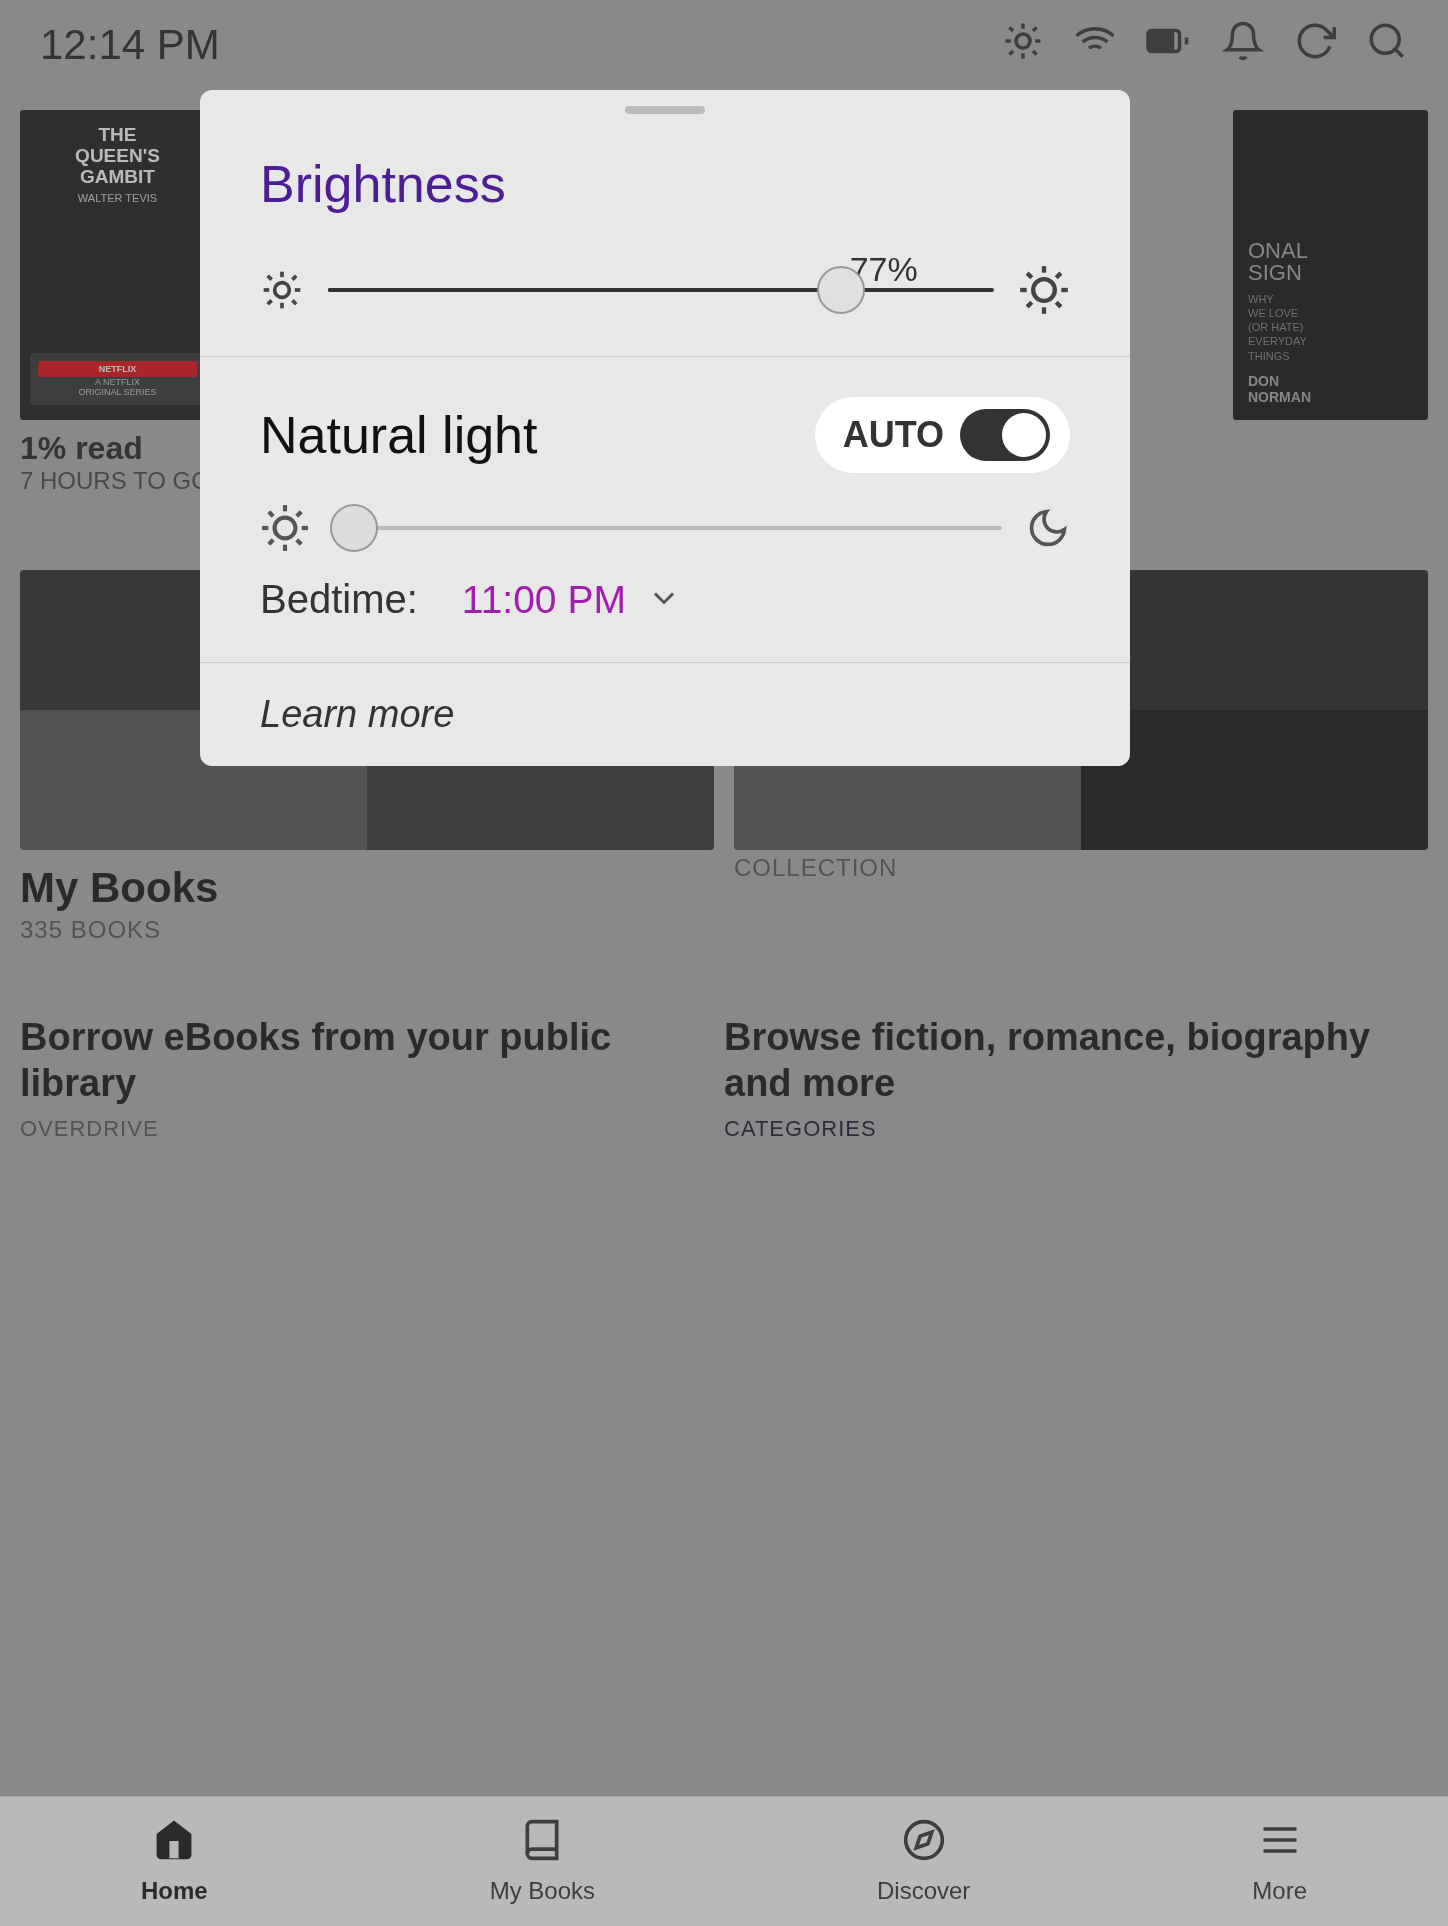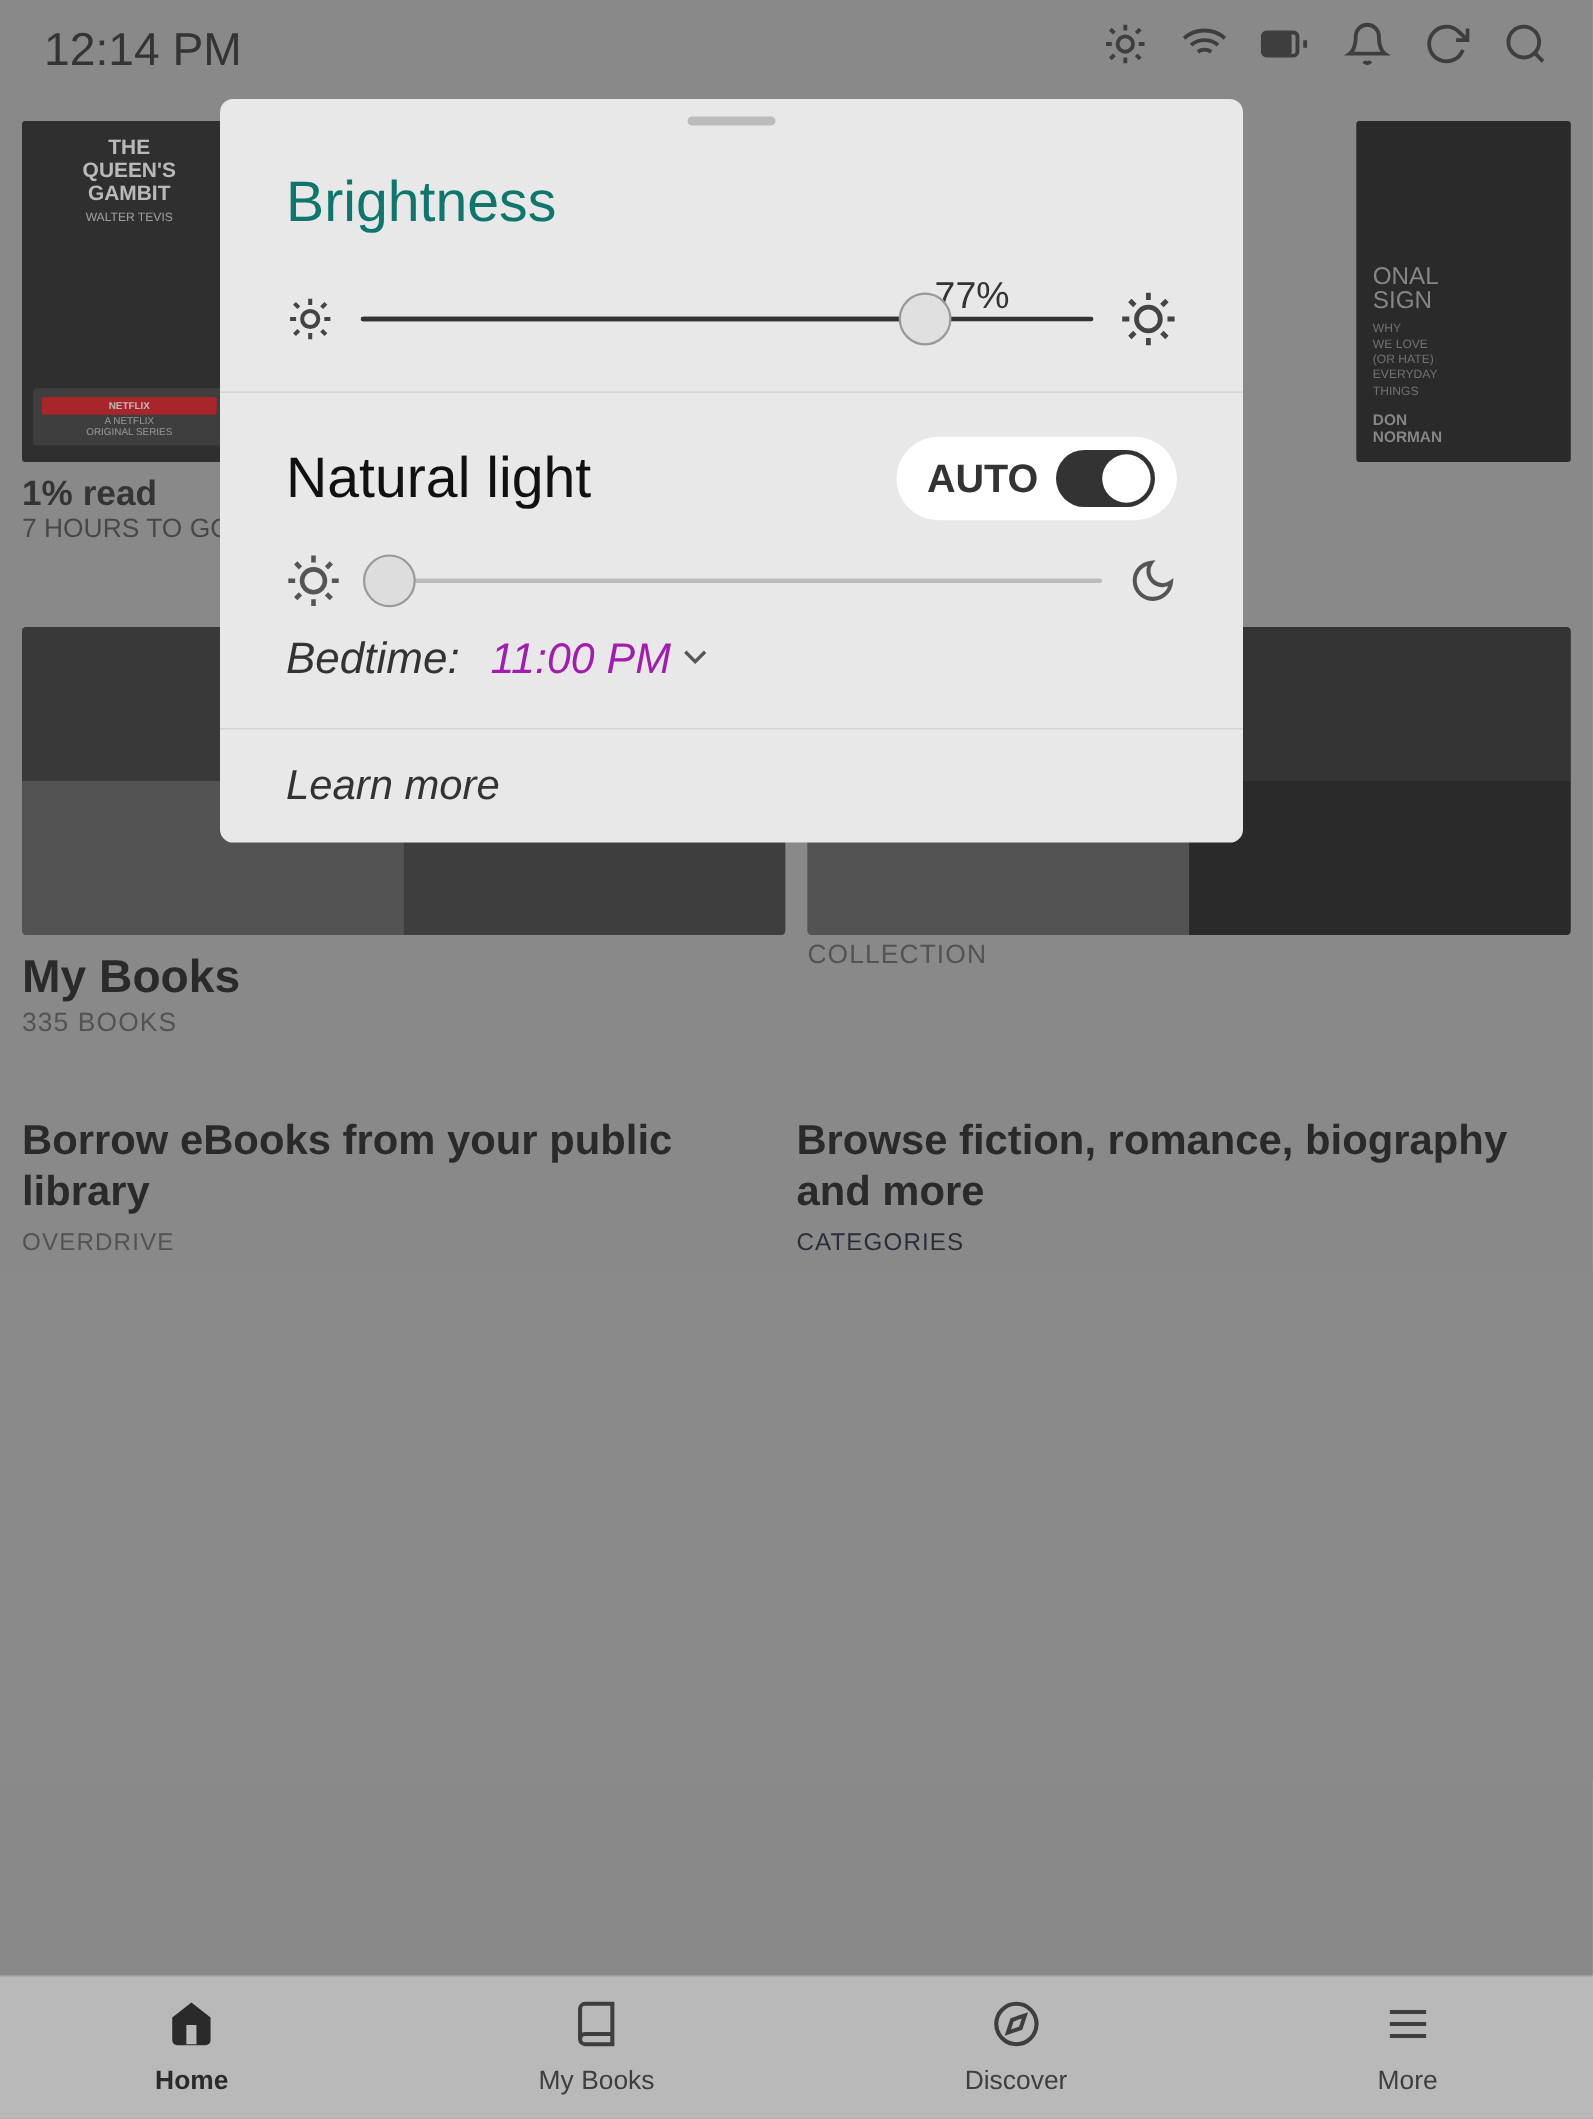--- a/index.html
+++ b/index.html
@@ -115,21 +115,21 @@
       border-bottom: 1px solid #ccc;
     }
 
     .panel-section:last-child {
       border-bottom: none;
     }
 
     .panel-title {
       font-size: 52px;
       font-weight: 400;
-      color: #0f766e;
+      color: #4c1d95;
       margin-bottom: 20px;
     }
 
     .brightness-control {
       display: flex;
       align-items: center;
       gap: 24px;
       position: relative;
     }
 
@@ -224,22 +224,21 @@
     .natural-light-slider {
       display: flex;
       align-items: center;
       gap: 24px;
     }
 
     
     .bedtime-row {
       display: flex;
       align-items: center;
-      gap: 4px;
-      font-style: italic;
+      gap: 20px;
     }
 
     .bedtime-label {
       font-size: 40px;
       color: #333;
     }
 
     .bedtime-value {
       font-size: 39px;
       color: #a21caf;

